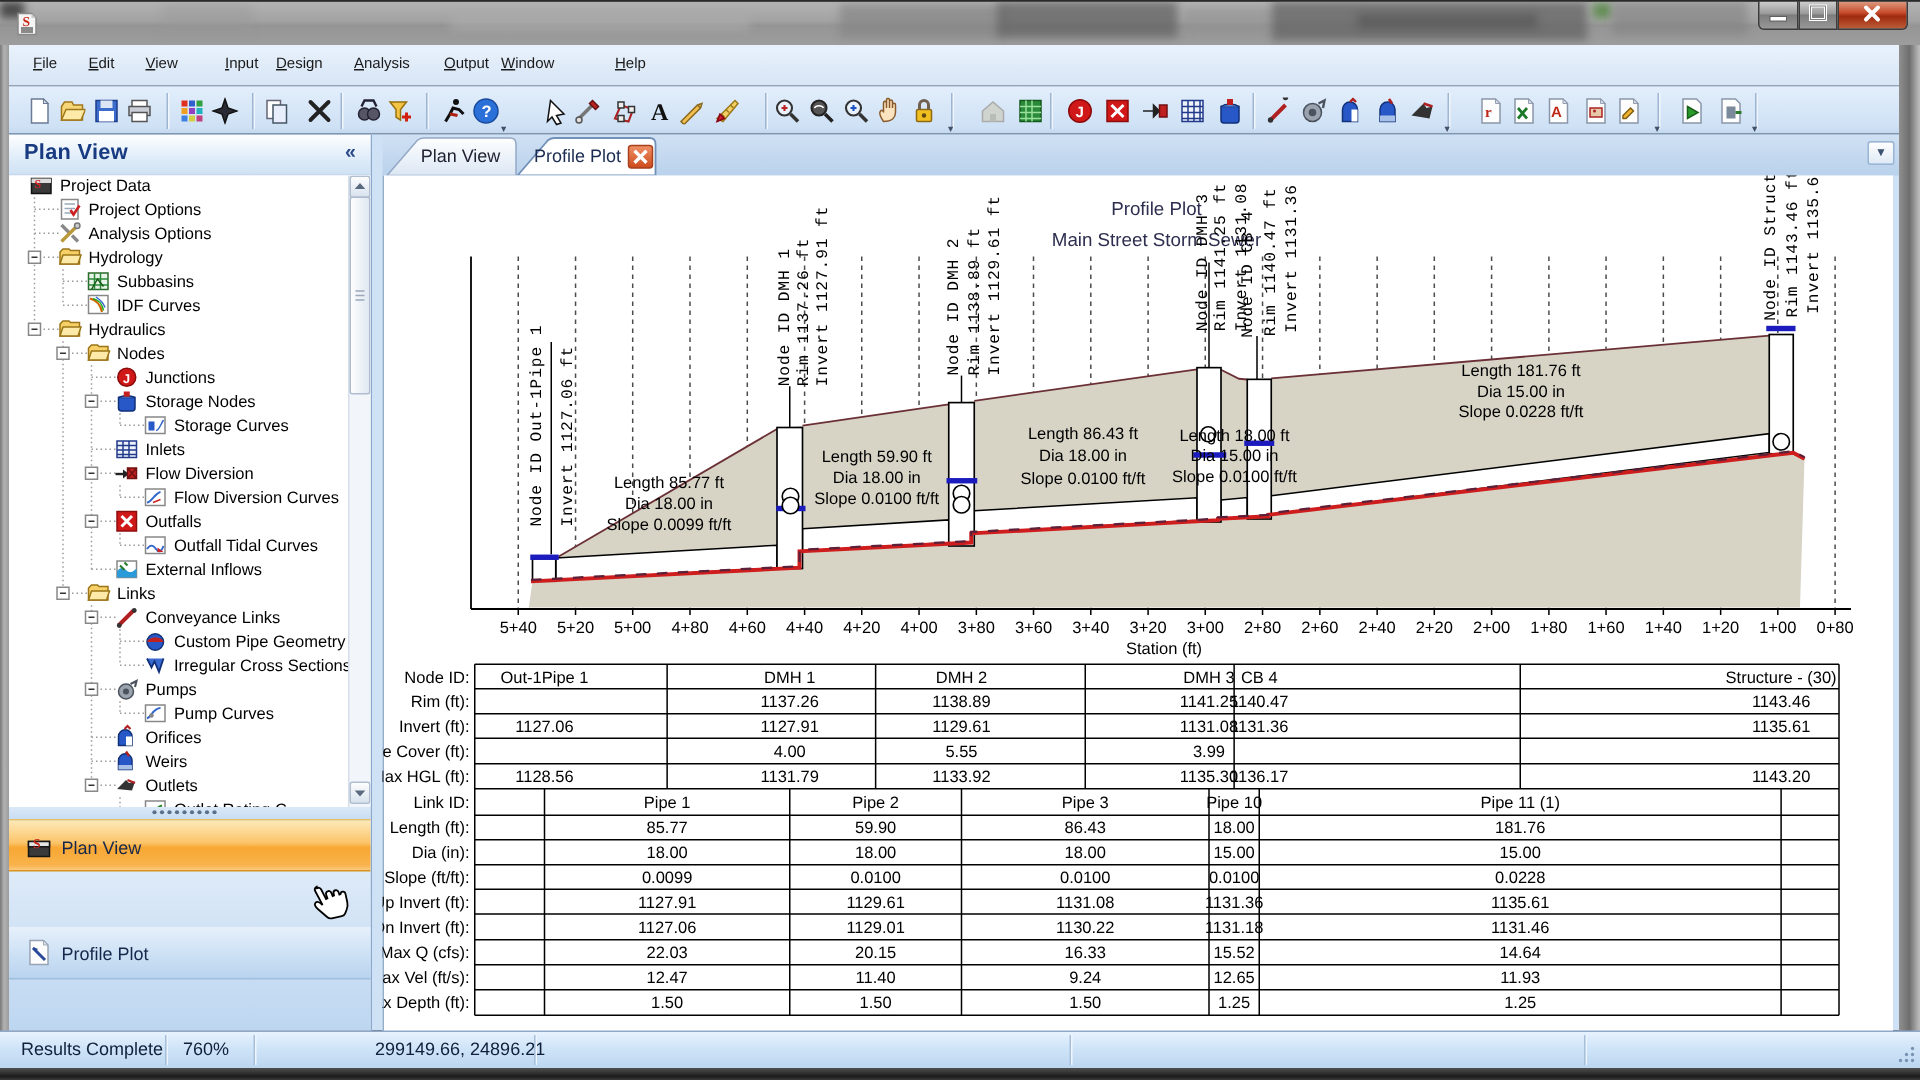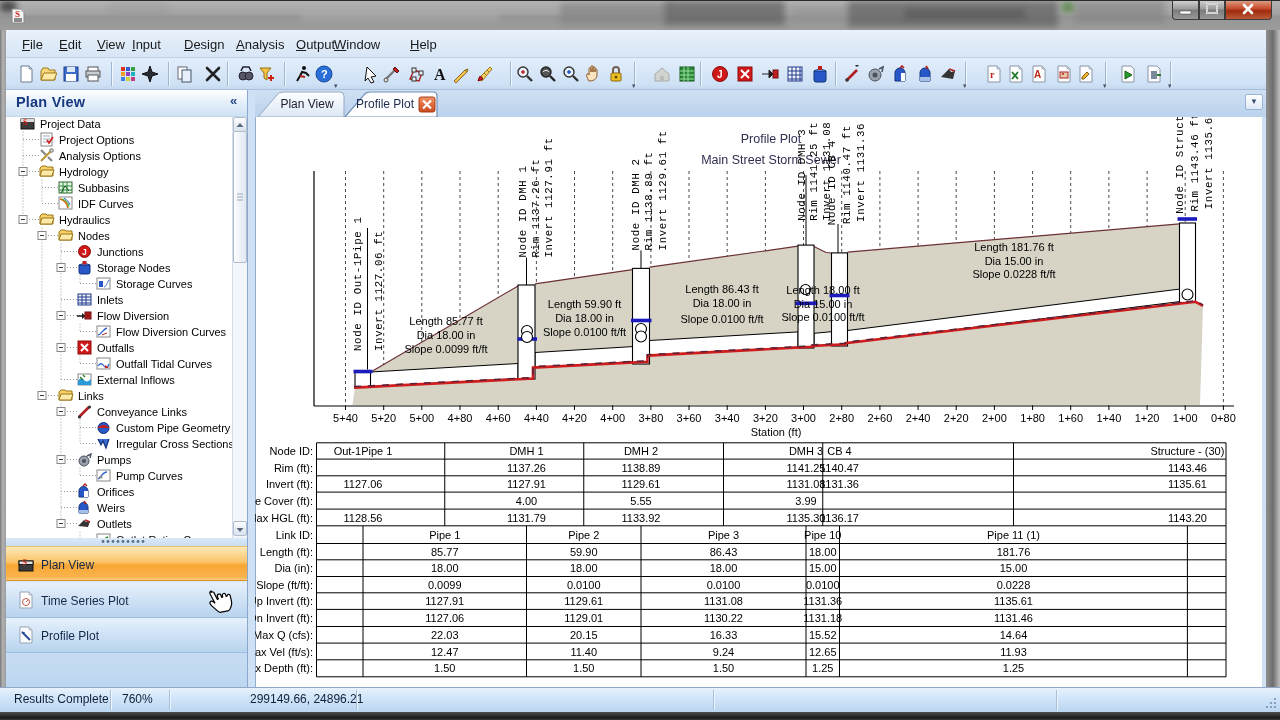--- a/index.html
+++ b/index.html
@@ -13,21 +13,21 @@
 .capbtn{position:absolute;top:0;height:19px;border:1px solid #3c3c3c;border-top:none;}
 #btnmin{left:1172px;width:27px;background:linear-gradient(#cfcfcf,#9a9a9a 45%,#7c7c7c 50%,#989898);border-radius:0 0 0 4px;}
 #btnmax{left:1199px;width:26px;background:linear-gradient(#cfcfcf,#9a9a9a 45%,#7c7c7c 50%,#989898);}
 #btnclose{left:1225px;width:47px;background:linear-gradient(#dc9a80,#c94f30 40%,#a02a0e 55%,#bb5c38);border-radius:0 0 4px 0;}
 
 #frameL{left:0;top:30px;width:6px;height:682px;background:linear-gradient(90deg,#787878,#b2b2b2 45%,#9c9c9c);}
 #frameR{left:1266px;top:30px;width:14px;height:682px;background:linear-gradient(90deg,#8f8f8f,#6e6e6e 50%,#b9b9b9 95%);}
 #frameB{left:0;top:712px;width:1280px;height:8px;background:linear-gradient(#4f4f4f,#1c1c1c 70%,#3a3a3a);}
 
 #menubar{left:6px;top:30px;width:1260px;height:28px;background:linear-gradient(#e9f2fc,#d7e5f5);border-bottom:1px solid #c0d2e8;}
-#menubar span{position:absolute;top:7px;font-size:13px;color:#1a1a1a;}
+#menubar span{position:absolute;top:7px;font-size:10px;color:#1a1a1a;}
 #menubar u{text-decoration:underline;}
 
 #toolbar{left:6px;top:58px;width:1260px;height:32px;background:linear-gradient(#e2eefb,#cfe1f5 85%,#c3d8ef);border-bottom:1px solid #a8c0dc;}
 .tsep{position:absolute;top:4px;width:1px;height:24px;background:#9fb6d2;box-shadow:1px 0 0 #f0f6fc;}
 .tbi{position:absolute;top:7px;width:18px;height:18px;}
 .tdd{position:absolute;top:24px;font-size:7px;color:#44506a;}
 
 #panel{left:6px;top:90px;width:242px;height:597px;background:#fff;border-right:1px solid #8aa8cc;}
 #phead{position:absolute;left:0;top:0;width:241px;height:27px;background:linear-gradient(#fdfeff,#dfecf9 60%,#cfe2f4);border-bottom:1px solid #c6d8ec;}
 #phead b{position:absolute;left:10px;top:4px;font-size:14.5px;color:#173a80;letter-spacing:.2px;}
@@ -83,21 +83,21 @@
         </svg></div>
     </div>
     <div class="abs" style="left:6px;top:90px;width:1260px;height:597px;background:#cfe1f4"></div>
     <div id="frameL" class="abs"></div>
     <div id="frameR" class="abs"></div>
     <div id="frameB" class="abs"></div>
     <div id="menubar" class="abs">
       <span style="left:16px"><u>F</u>ile</span>
       <span style="left:53px"><u>E</u>dit</span>
       <span style="left:91px"><u>V</u>iew</span>
-      <span style="left:126px"><u>I</u>nput</span>
+      <span style="left:144px"><u>I</u>nput</span>
       <span style="left:178px"><u>D</u>esign</span>
       <span style="left:230px"><u>A</u>nalysis</span>
       <span style="left:290px"><u>O</u>utput</span>
       <span style="left:328px"><u>W</u>indow</span>
       <span style="left:404px"><u>H</u>elp</span>
     </div>
     <div id="toolbar" class="abs">
       <div class="tsep" style="left:105px"></div>
       <div class="tsep" style="left:162px"></div>
       <div class="tsep" style="left:221px"></div>
@@ -548,29 +548,20 @@
         </svg>
       </div>
       <div id="sidebtns">
         <div id="sb1" class="sbtn">
           <svg class="ico" viewBox="0 0 18 18">
             <rect x="2" y="6" width="14" height="10" fill="#3a3a3a" stroke="#151515"></rect>
             <rect x="2" y="6" width="14" height="3.5" fill="#e4e4e4" stroke="#151515"></rect>
             <text x="5" y="10" font-size="9" font-weight="bold" fill="#c8281c" font-family="Liberation Serif">S</text>
           </svg>
           <span class="lbl">Plan View</span>
-        </div>
-        <div id="sb2" class="sbtn">
-          <svg class="ico" viewBox="0 0 18 18">
-            <path d="M3 1h9l3 3v13H3z" fill="#fdfdfd" stroke="#97a3b2"></path>
-            <path d="M12 1l3 3h-3z" fill="#dde2ea" stroke="#97a3b2" stroke-width=".6"></path>
-            <circle cx="9" cy="11" r="3.5" fill="none" stroke="#c05a4a"></circle>
-            <path d="M9 11l2.5-2.5" stroke="#c05a4a"></path>
-          </svg>
-          <span class="lbl">Time Series Plot</span>
         </div>
         <div id="sb3" class="sbtn">
           <svg class="ico" viewBox="0 0 18 18">
             <path d="M3 1h9l3 3v13H3z" fill="#fdfdfd" stroke="#97a3b2"></path>
             <path d="M12 1l3 3h-3z" fill="#dde2ea" stroke="#97a3b2" stroke-width=".6"></path>
             <path d="M5 6l8 8" stroke="#2a4a9a" stroke-width="2"></path>
             <path d="M5 6l3 1" stroke="#2a4a9a"></path>
           </svg>
           <span class="lbl">Profile Plot</span>
         </div>

